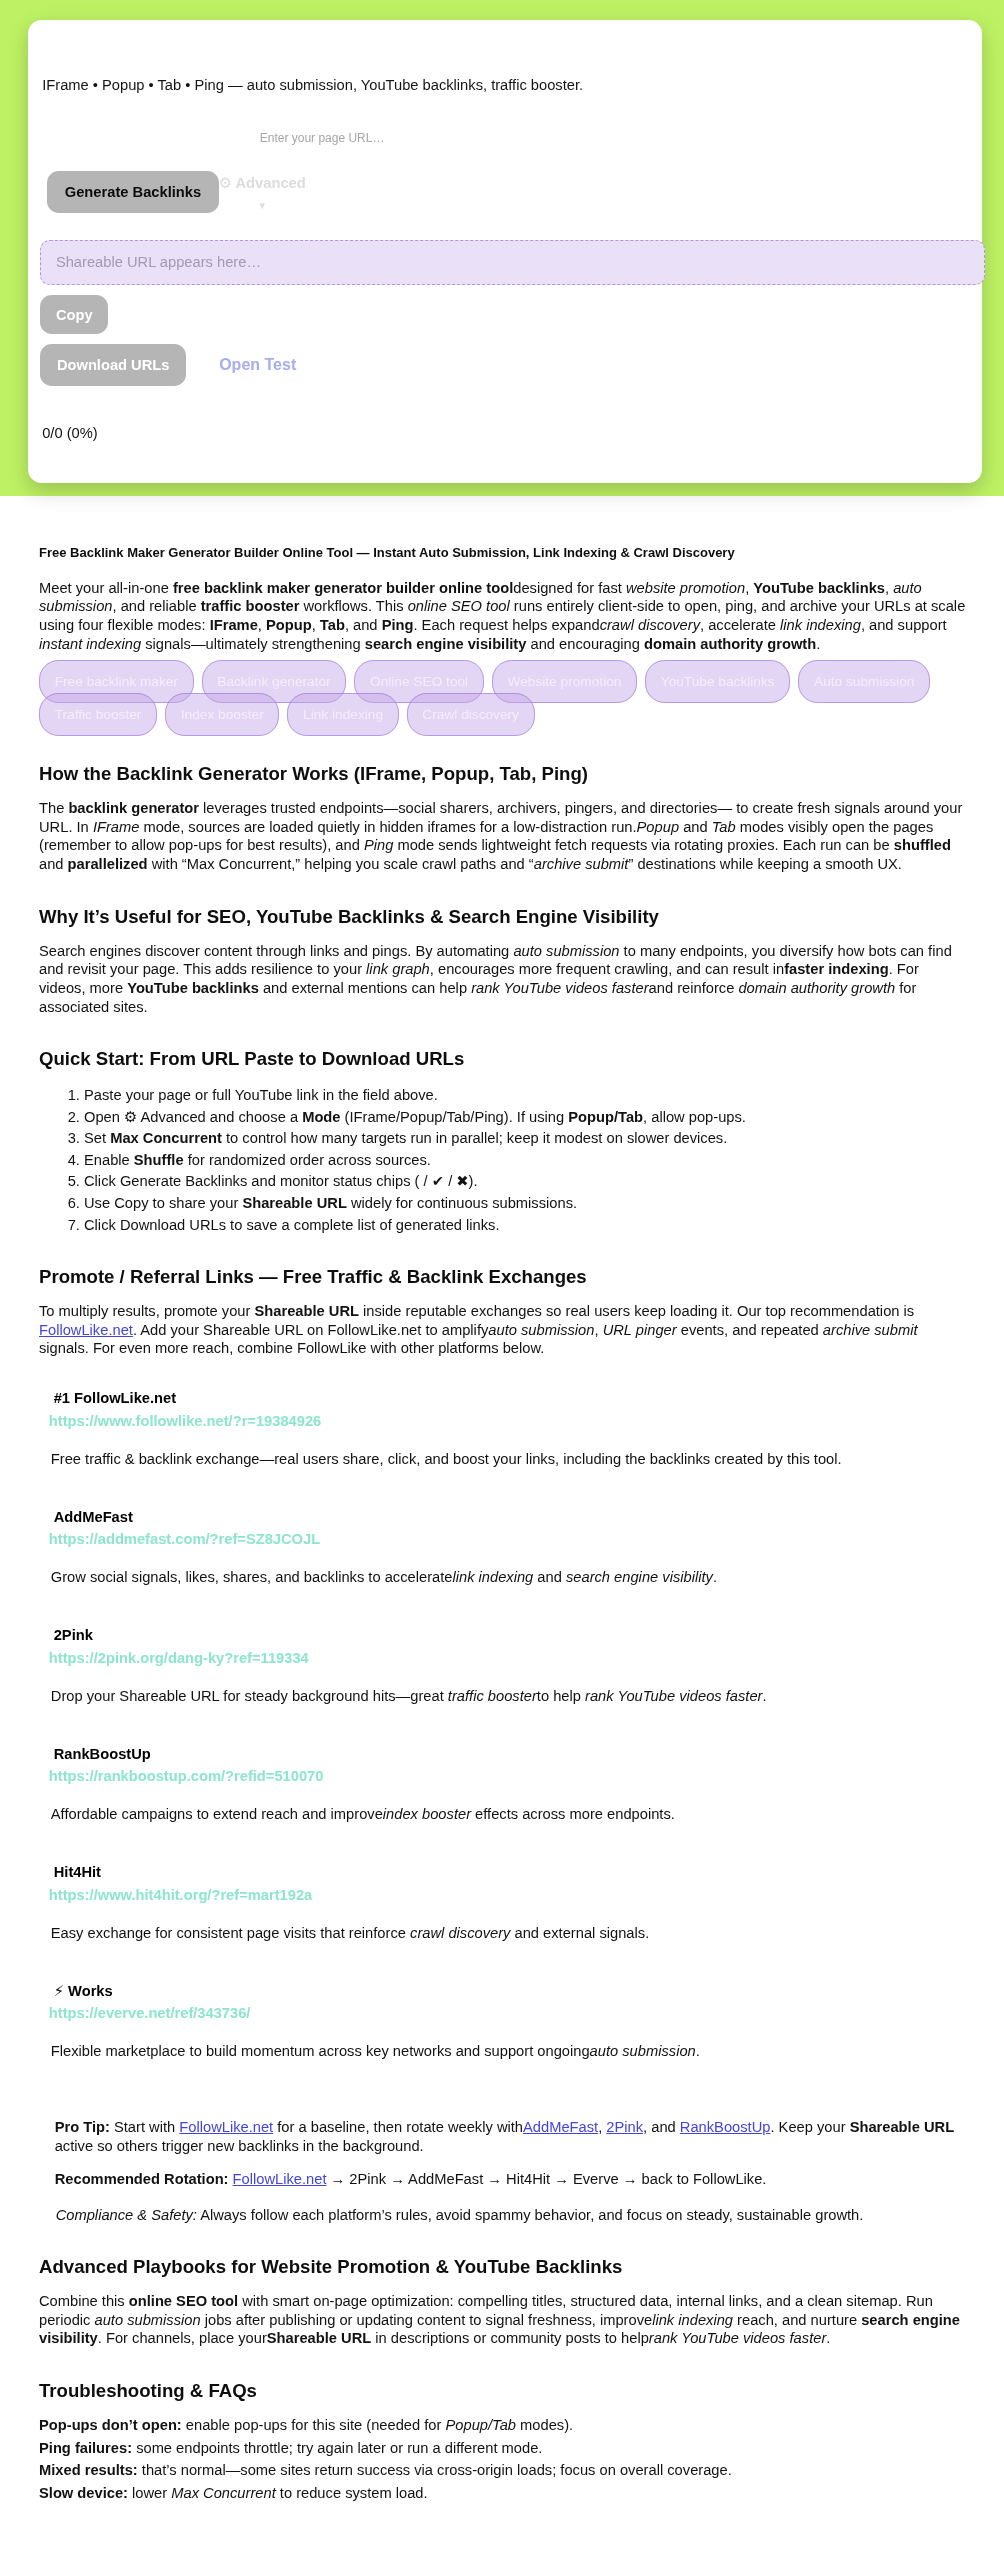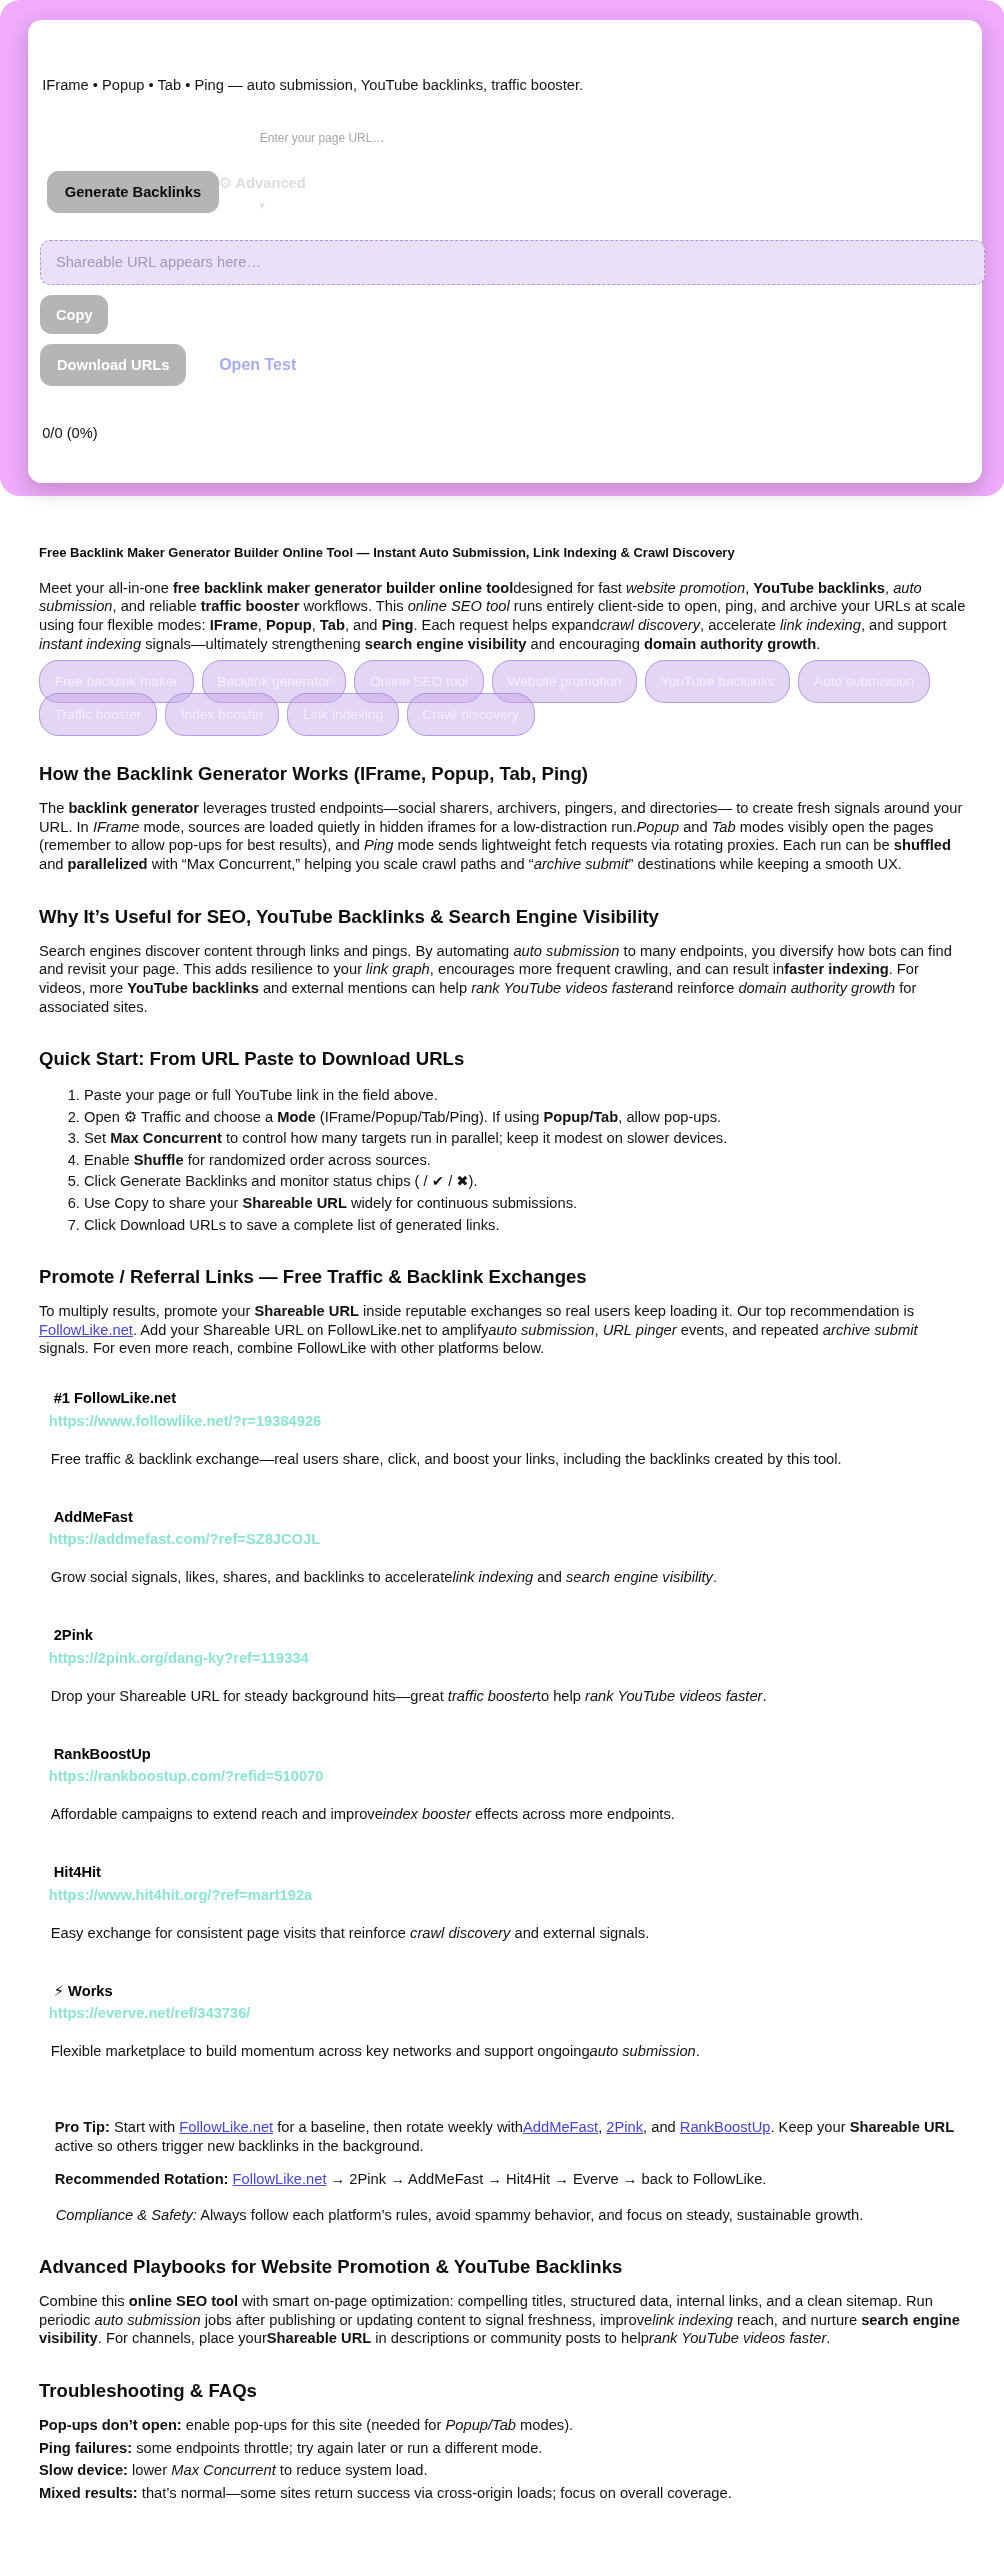--- a/index.html
+++ b/index.html
@@ -1,18 +1,18 @@
 <!DOCTYPE html>
 <html><head>
 <meta charset="utf-8">
 <style>
   html,body{margin:0;padding:0;background:#fff;}
   body{width:1005px;font-family:"Liberation Sans","DejaVu Sans",sans-serif;font-size:14.7px;line-height:1.27;color:#121212;overflow-x:hidden;}
   
-  .hero{background:#f0abfc;padding:19.6px 23.5px 12.8px 27.5px;border-radius:20px;}
+  .hero{background:#bef264;padding:19.6px 23.5px 12.8px 27.5px;}
   .card{background:#fff;border-radius:13.7px;box-shadow:0 7.8px 21.6px rgba(0,0,0,.20);padding:56px 9.8px 41px 7.8px;overflow:visible;}
   .card-subtitle{margin:0 0 0 6.9px;font-size:14.7px;color:#151515;}
   .url-input{display:block;box-sizing:border-box;width:60%;border:none;outline:none;background:#fff;margin:23.5px 0 0 5.9px;padding:13.7px 15.7px;font-size:12px;font-family:Liberation Sans, sans-serif;color:#333;text-align:center;}
   .url-input::placeholder{color:#a6a6a6;}
   .controls-row{display:flex;align-items:flex-start;margin:11.8px 0 0 11.8px;}
   .btn{border:none;font-family:inherit;font-weight:bold;font-size:14.7px;border-radius:11.8px;background:#b5b5b5;cursor:pointer;}
   .generate-btn{color:#0c0c0c;padding:12.8px 17.7px;}
   .advanced{color:#dcdcdc;font-weight:bold;text-align:center;padding-top:2.9px;user-select:none;cursor:pointer;}
   .advanced .caret{display:block;font-size:10.8px;margin-top:6.9px;}
   .share-input{display:block;box-sizing:border-box;width:calc(100% + 8.8px);margin:26.5px 0 0 4.9px;background:#eae0f7;border:1px dashed #b295e0;border-radius:9.8px;padding:13.7px 14.7px;font-size:14.7px;font-family:inherit;color:#6b6477;}
@@ -86,21 +86,21 @@
 
   <h2>How the Backlink Generator Works (IFrame, Popup, Tab, Ping)</h2>
   <p><span>The </span><b>backlink generator</b><span> leverages trusted endpoints—social sharers, archivers, pingers, and directories— to create fresh signals around your URL. In </span><i>IFrame</i><span> mode, sources are loaded quietly in hidden iframes for a low-distraction run.</span><i>Popup</i><span> and </span><i>Tab</i><span> modes visibly open the pages (remember to allow pop-ups for best results), and </span><i>Ping</i><span> mode sends lightweight fetch requests via rotating proxies. Each run can be </span><b>shuffled</b><span> and </span><b>parallelized</b><span> with “Max Concurrent,” helping you scale crawl paths and “</span><i>archive submit</i><span>” destinations while keeping a smooth UX.</span></p>
 
   <h2>Why It’s Useful for SEO, YouTube Backlinks &amp; Search Engine Visibility</h2>
   <p><span>Search engines discover content through links and pings. By automating </span><i>auto submission</i><span> to many endpoints, you diversify how bots can find and revisit your page. This adds resilience to your </span><i>link graph</i><span>, encourages more frequent crawling, and can result in</span><b>faster indexing</b><span>. For videos, more </span><b>YouTube backlinks</b><span> and external mentions can help </span><i>rank YouTube videos faster</i><span>and reinforce </span><i>domain authority growth</i><span> for associated sites.</span></p>
 
   <h2>Quick Start: From URL Paste to Download URLs</h2>
   <ol>
     <li><span>Paste your page or full YouTube link in the field above.</span></li>
-    <li><span>Open  ⚙ Traffic  and choose a </span><b>Mode</b><span> (IFrame/Popup/Tab/Ping). If using </span><b>Popup/Tab</b><span>, allow pop-ups.</span></li>
+    <li><span>Open  ⚙ Advanced  and choose a </span><b>Mode</b><span> (IFrame/Popup/Tab/Ping). If using </span><b>Popup/Tab</b><span>, allow pop-ups.</span></li>
     <li><span>Set </span><b>Max Concurrent</b><span> to control how many targets run in parallel; keep it modest on slower devices.</span></li>
     <li><span>Enable </span><b>Shuffle</b><span> for randomized order across sources.</span></li>
     <li><span>Click  Generate Backlinks  and monitor status chips (  / ✔ / ✖).</span></li>
     <li><span>Use  Copy  to share your </span><b>Shareable URL</b><span> widely for continuous submissions.</span></li>
     <li><span>Click  Download URLs  to save a complete list of generated links.</span></li>
   </ol>
 
   <h2>Promote / Referral Links — Free Traffic &amp; Backlink Exchanges</h2>
   <p><span>To multiply results, promote your </span><b>Shareable URL</b><span> inside reputable exchanges so real users keep loading it. Our top recommendation is </span><a class="a-link">FollowLike.net</a><span>. Add your Shareable URL on FollowLike.net to amplify</span><i>auto submission</i><span>, </span><i>URL pinger</i><span> events, and repeated </span><i>archive submit</i><span> signals. For even more reach, combine FollowLike with other platforms below.</span></p>
 
@@ -144,18 +144,18 @@
   <p class="rotation"><b>Recommended Rotation:</b><span> </span><a class="a-link">FollowLike.net</a><span> → 2Pink → AddMeFast → Hit4Hit → Everve → back to FollowLike.</span></p>
   <p class="compliance"><i>Compliance &amp; Safety:</i><span> Always follow each platform’s rules, avoid spammy behavior, and focus on steady, sustainable growth.</span></p>
 
   <h2>Advanced Playbooks for Website Promotion &amp; YouTube Backlinks</h2>
   <p><span>Combine this </span><b>online SEO tool</b><span> with smart on-page optimization: compelling titles, structured data, internal links, and a clean sitemap. Run periodic </span><i>auto submission</i><span> jobs after publishing or updating content to signal freshness, improve</span><i>link indexing</i><span> reach, and nurture </span><b>search engine visibility</b><span>. For channels, place your</span><b>Shareable URL</b><span> in descriptions or community posts to help</span><i>rank YouTube videos faster</i><span>.</span></p>
 
   <h2>Troubleshooting &amp; FAQs</h2>
   <div style="margin:7px 0;">
     <p class="faq-line"><b>Pop-ups don’t open:</b><span> enable pop-ups for this site (needed for </span><i>Popup/Tab</i><span> modes).</span></p>
     <p class="faq-line"><b>Ping failures:</b><span> some endpoints throttle; try again later or run a different mode.</span></p>
+    <p class="faq-line"><b>Mixed results:</b><span> that’s normal—some sites return success via cross-origin loads; focus on overall coverage.</span></p>
     <p class="faq-line"><b>Slow device:</b><span> lower </span><i>Max Concurrent</i><span> to reduce system load.</span></p>
-    <p class="faq-line"><b>Mixed results:</b><span> that’s normal—some sites return success via cross-origin loads; focus on overall coverage.</span></p>
   </div>
 
 </main>
 
 
 </body></html>

